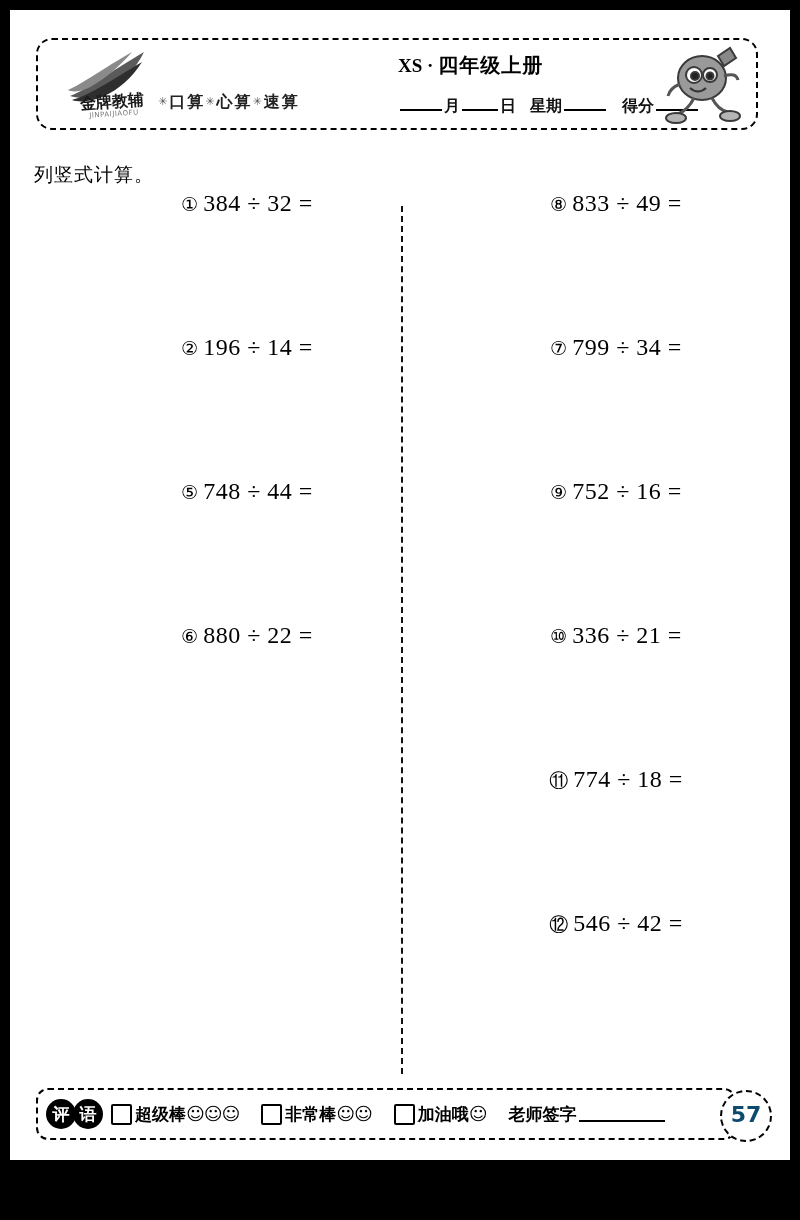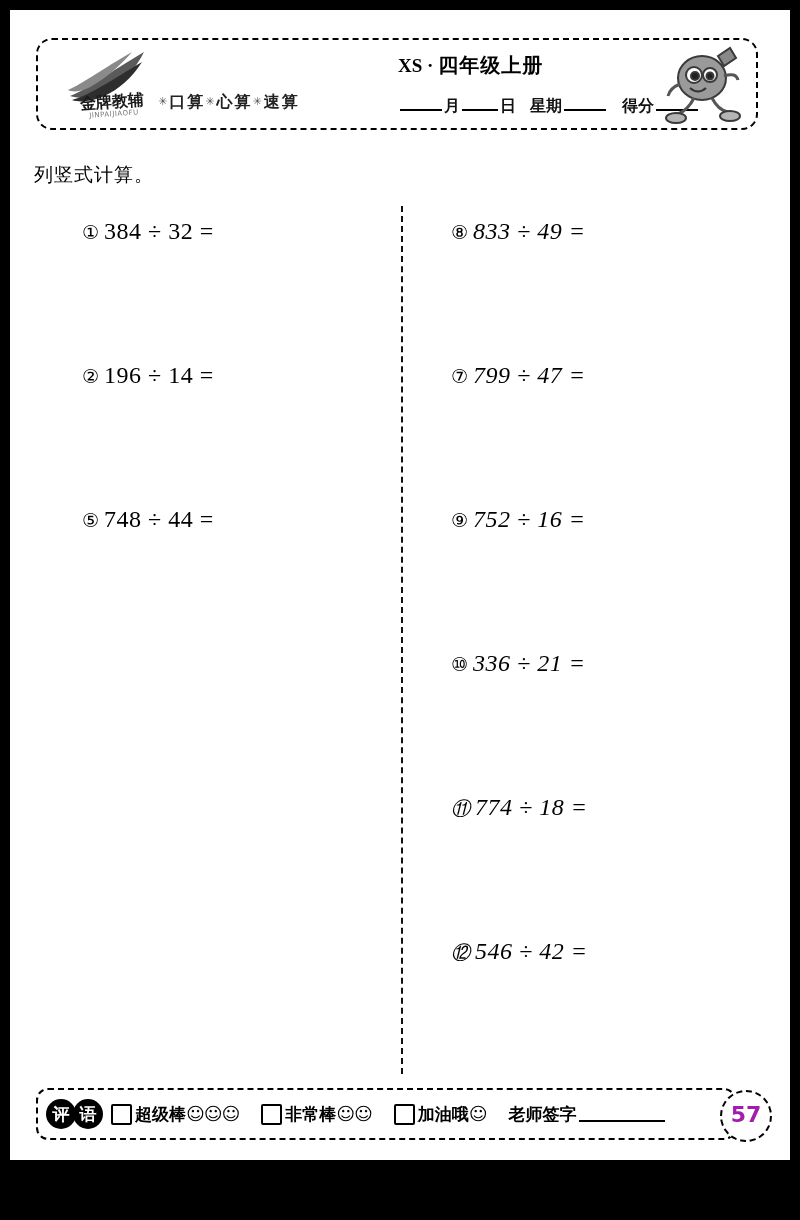--- a/index.html
+++ b/index.html
@@ -159,25 +159,26 @@
   .divider {
     position: absolute;
     left: 391px;
     top: 196px;
     width: 0;
     height: 868px;
     border-left: 2px dashed #111;
   }
   .col {
     position: absolute;
-    top: 206px;
+    top: 178px;
     width: 330px;
+    text-align: center;
   }
   .col-left { left: 72px; }
-  .col-right { left: 441px; font-style: italic; }
+  .col-right { left: 441px; }
   .problem {
     height: 144px;
     font-size: 22px;
     color: #000;
     white-space: nowrap;
     line-height: 30px;
   }
   .problem .num {
     display: inline-block;
     font-family: "DejaVu Sans", sans-serif;
@@ -273,21 +274,21 @@
     left: 710px;
     top: 1080px;
     width: 48px;
     height: 48px;
     border: 2px dashed #000;
     border-radius: 50%;
     background: #fff;
     font-family: "DejaVu Sans", sans-serif;
     font-size: 22px;
     font-weight: bold;
-    color: #a21caf;
+    color: #0c4a6e;
     text-align: center;
     line-height: 46px;
   }
 </style>
 </head>
 <body>
 
 <div class="page-frame">
   <div class="page">
 
@@ -338,25 +339,26 @@
     </div>
 
     <div class="instruction">列竖式计算。</div>
 
     <div class="divider"></div>
 
     <div class="col col-left">
       <div class="problem"><span class="num">①</span><span class="expr">384 ÷ 32 =</span></div>
       <div class="problem"><span class="num">②</span><span class="expr">196 ÷ 14 =</span></div>
       <div class="problem"><span class="num">⑤</span><span class="expr">748 ÷ 44 =</span></div>
+      <div class="problem"><span class="num">⑥</span><span class="expr">880 ÷ 22 =</span></div>
     </div>
 
     <div class="col col-right">
       <div class="problem"><span class="num">⑧</span><span class="expr">833 ÷ 49 =</span></div>
-      <div class="problem"><span class="num">⑦</span><span class="expr">799 ÷ 47 =</span></div>
+      <div class="problem"><span class="num">⑦</span><span class="expr">799 ÷ 34 =</span></div>
       <div class="problem"><span class="num">⑨</span><span class="expr">752 ÷ 16 =</span></div>
       <div class="problem"><span class="num">⑩</span><span class="expr">336 ÷ 21 =</span></div>
       <div class="problem"><span class="num">⑪</span><span class="expr">774 ÷ 18 =</span></div>
       <div class="problem"><span class="num">⑫</span><span class="expr">546 ÷ 42 =</span></div>
     </div>
 
     <div class="footer-box">
       <div class="footer-inner">
 
         <div class="pingyu">

